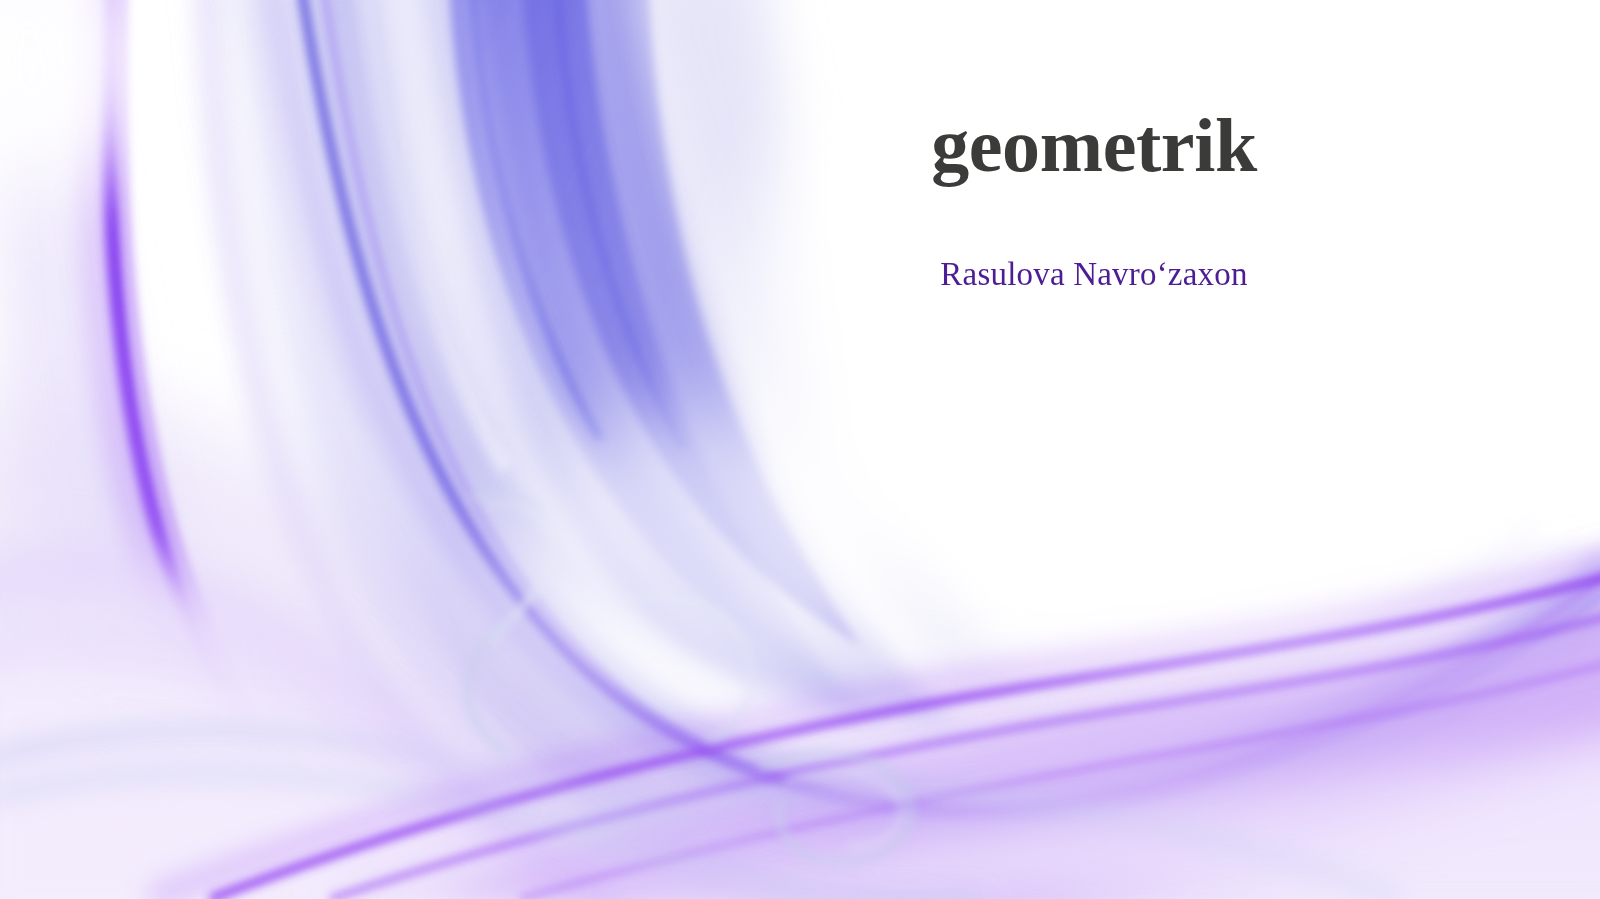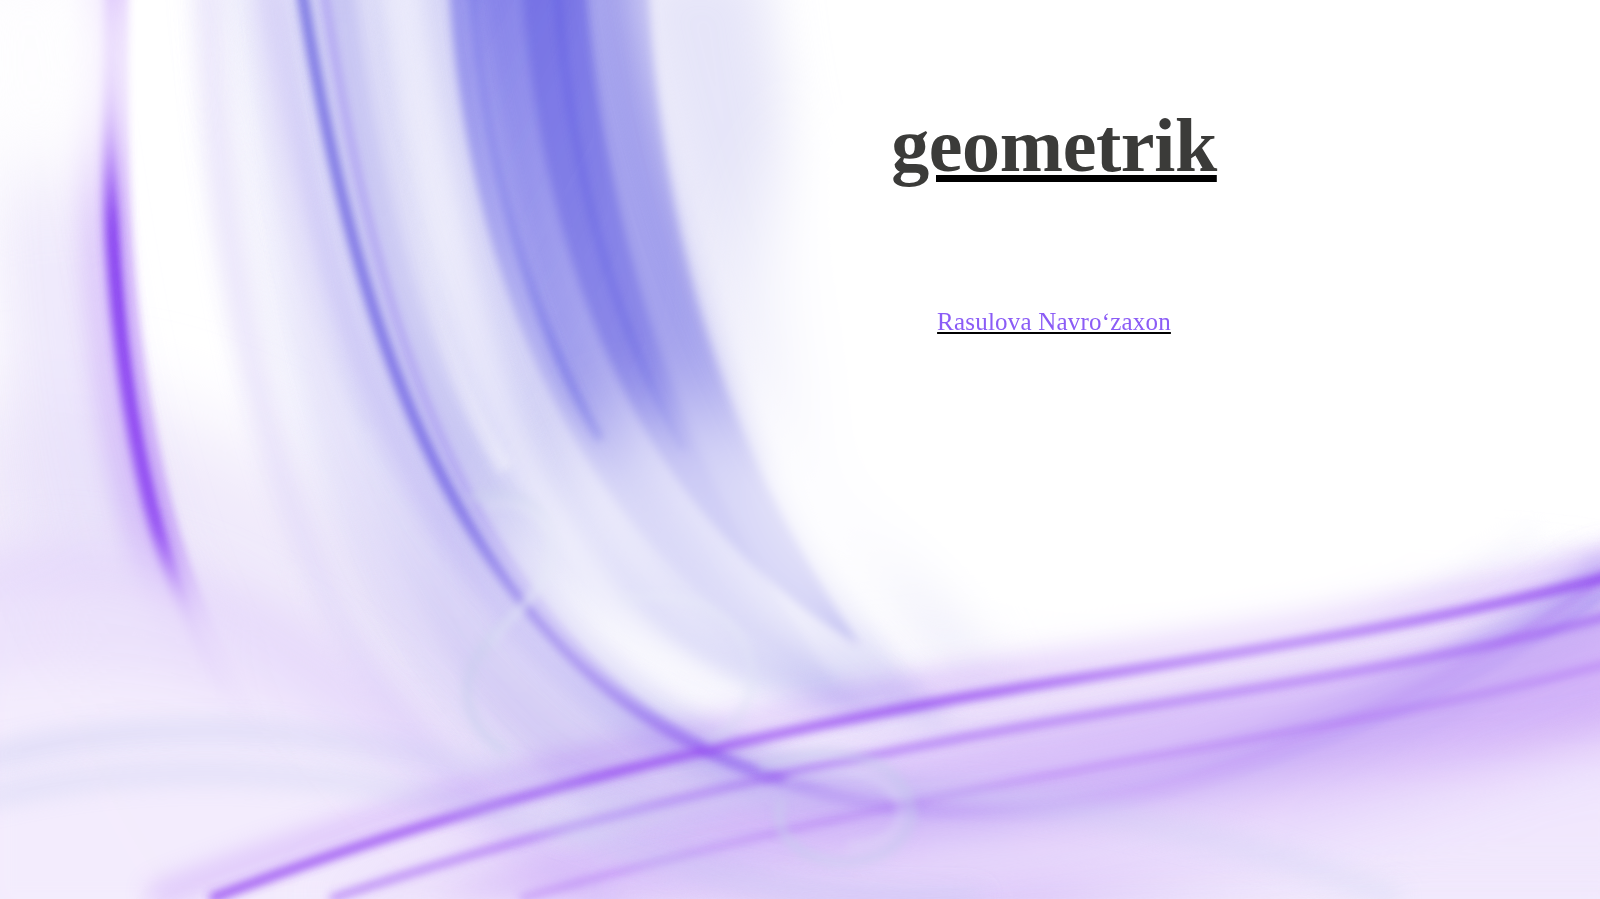--- a/index.html
+++ b/index.html
@@ -26,46 +26,45 @@
     position:absolute;
     inset:0;
     width:1600px;
     height:899px;
     display:block;
   }
 
   
   .text-block {
     position:absolute;
-    left:784px;
+    left:824px;
     top:96px;
     width:540px;
     text-align:center;
     z-index:5;
-    text-decoration:underline;
   }
 
   .slide-title {
     font-family:"Liberation Serif", "DejaVu Serif", serif;
     font-weight:700;
     font-size:76px;
     line-height:1.30;
     letter-spacing:-0.4px;
     color:#3b3b39;
     word-spacing:2px;
   }
 
   .slide-subtitle {
-    margin-top:112px;
+    margin-top:60px;
     font-family:"Liberation Serif", "DejaVu Serif", serif;
     font-weight:400;
-    font-size:25px;
+    font-size:33px;
     line-height:1.2;
     letter-spacing:0.2px;
-    color:#8b5cf6;
+    color:#4c1d95;
   }
 </style>
 </head>
 <body>
 
 <div class="slide">
 
   <svg class="bg-art" viewBox="0 0 1600 899" preserveAspectRatio="none" aria-hidden="true">
     <defs>
 

